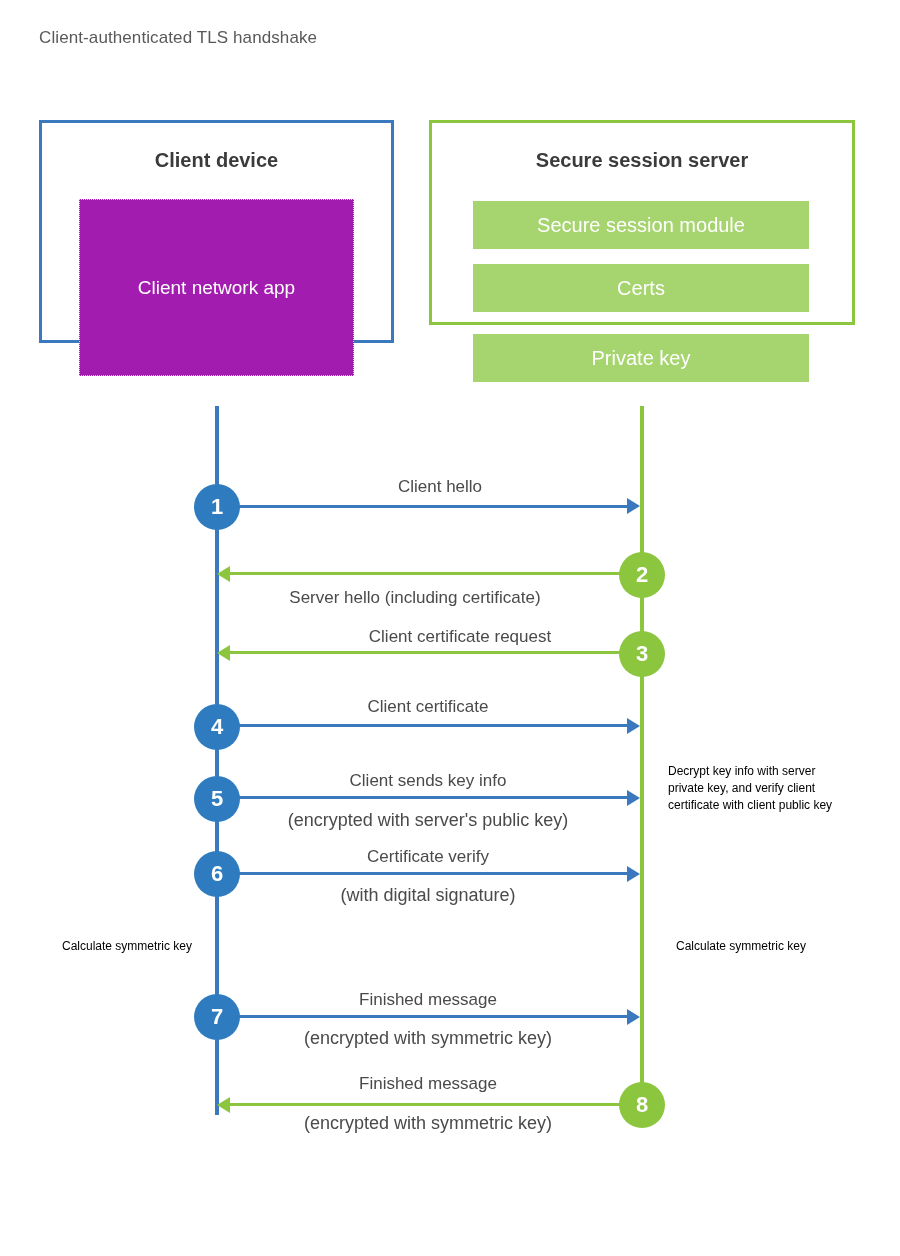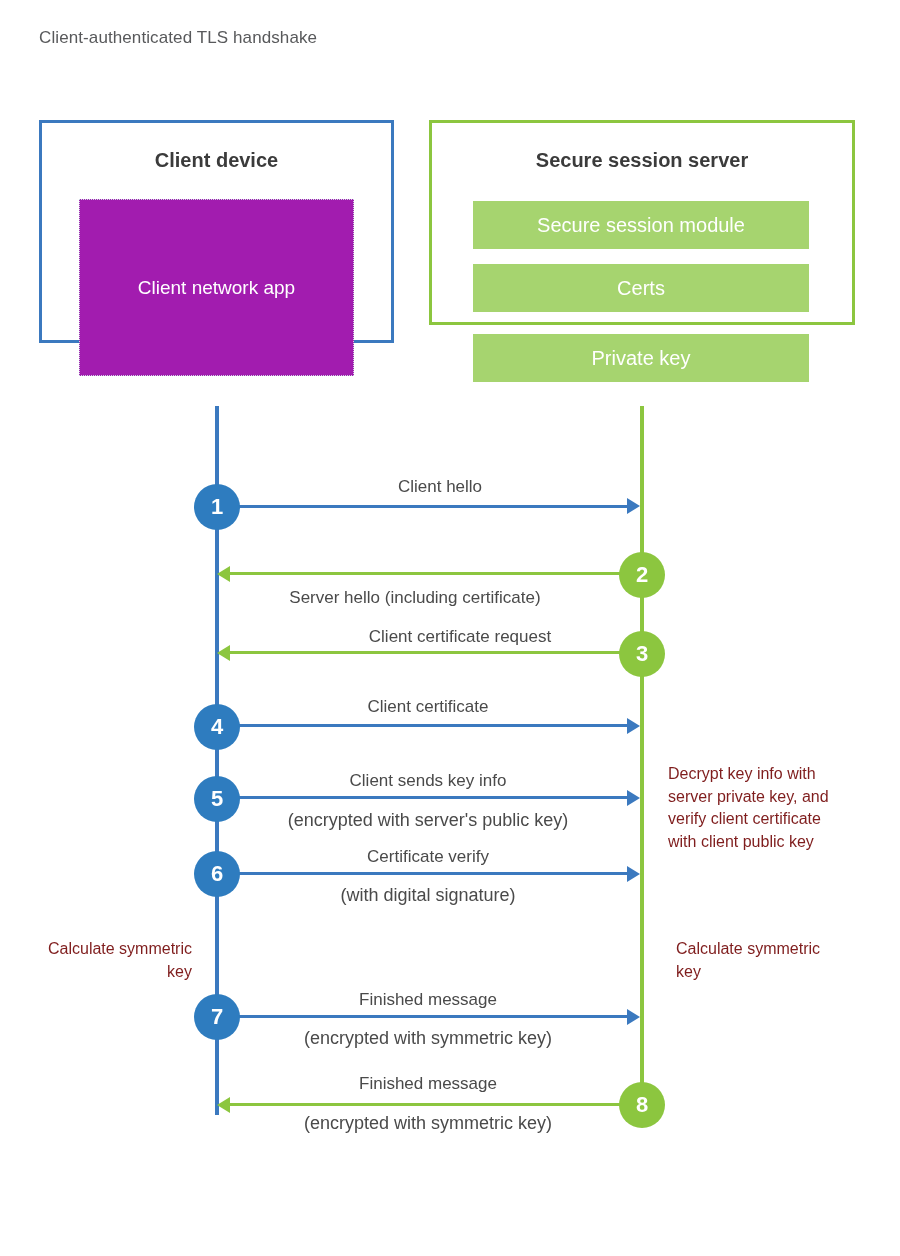--- a/index.html
+++ b/index.html
@@ -153,23 +153,23 @@
     text-align: center;
     font-size: 18px;
     color: #4a4a4a;
     white-space: nowrap;
     transform: translateX(-50%);
   }
 
   
   .side-note {
     position: absolute;
-    font-size: 16px;
+    font-size: 12px;
     line-height: 1.42;
-    color: #7f1d1d;
+    color: #000000;
   }
   .side-note.right-align { text-align: right; }
   .side-note.left-align { text-align: left; }
 </style>
 </head>
 <body>
 
 <div id="canvas">
 
   <div class="page-title">Client-authenticated TLS handshake</div>

